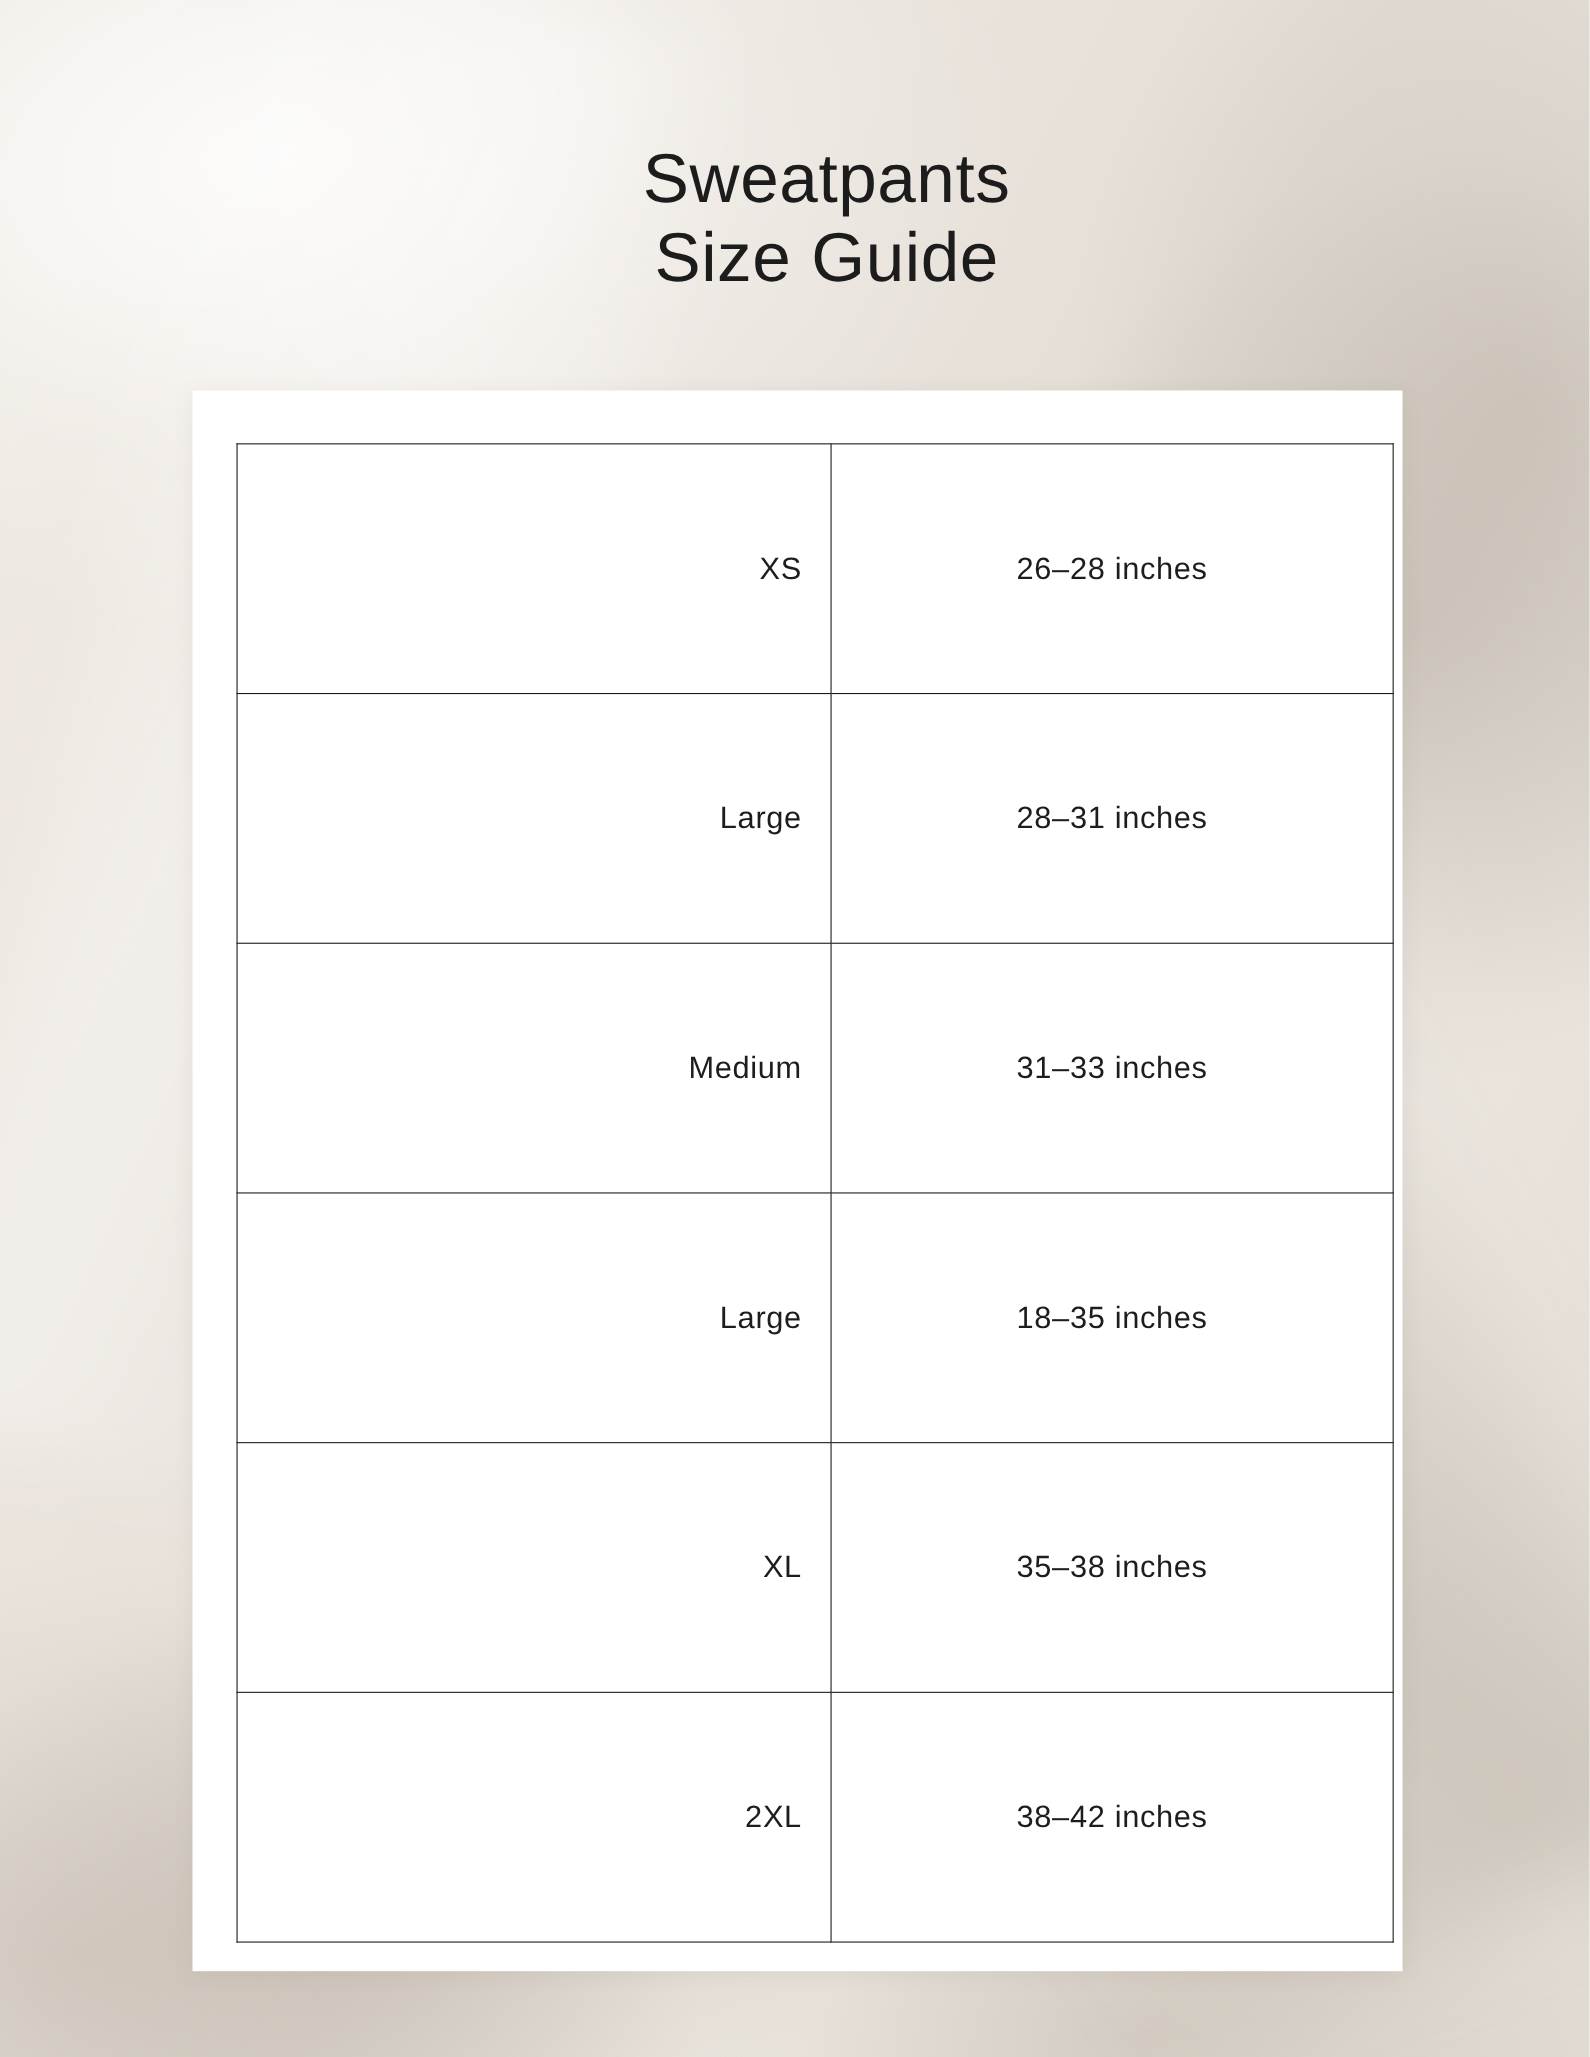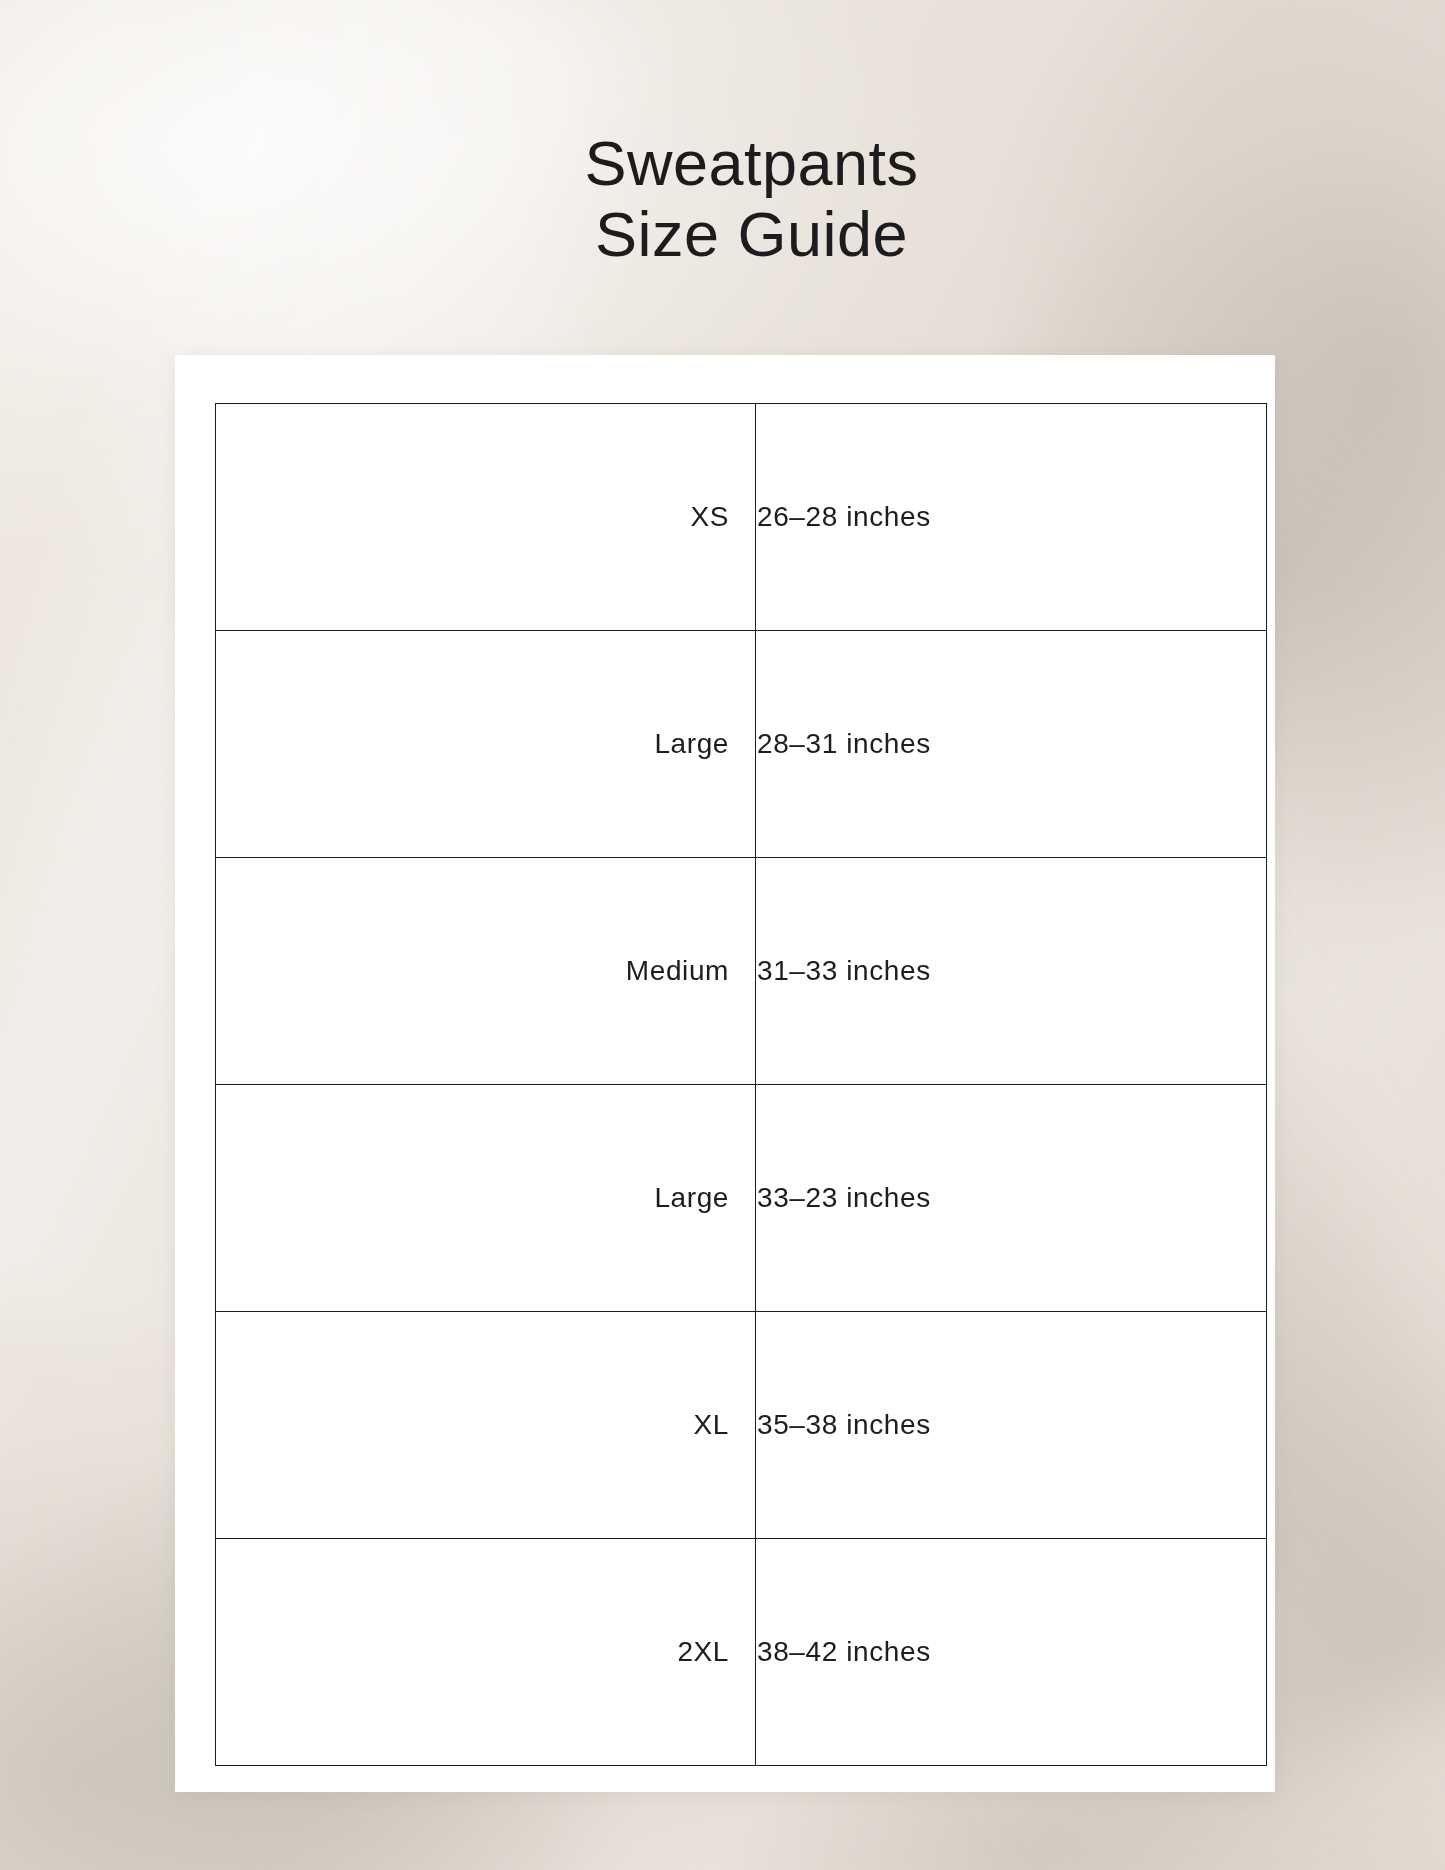--- a/index.html
+++ b/index.html
@@ -107,21 +107,21 @@
     color: #1d1d1d;
     letter-spacing: 0.6px;
   }
   .col-size {
     width: 512px;
     text-align: right;
     padding-right: 26px;
   }
   .col-measure {
     width: 508px;
-    text-align: left;
+    text-align: center;
   }
 </style>
 </head>
 <body>
 
 <div class="bg">
   <div class="bg-soft-1"></div>
   <div class="bg-soft-2"></div>
   <div class="bg-soft-3"></div>
   <div class="bg-streak"></div>
@@ -141,21 +141,21 @@
       <tr>
         <td class="col-size">Large</td>
         <td class="col-measure">28–31 inches</td>
       </tr>
       <tr>
         <td class="col-size">Medium</td>
         <td class="col-measure">31–33 inches</td>
       </tr>
       <tr>
         <td class="col-size">Large</td>
-        <td class="col-measure">33–23 inches</td>
+        <td class="col-measure">18–35 inches</td>
       </tr>
       <tr>
         <td class="col-size">XL</td>
         <td class="col-measure">35–38 inches</td>
       </tr>
       <tr>
         <td class="col-size">2XL</td>
         <td class="col-measure">38–42 inches</td>
       </tr>
     </tbody>

